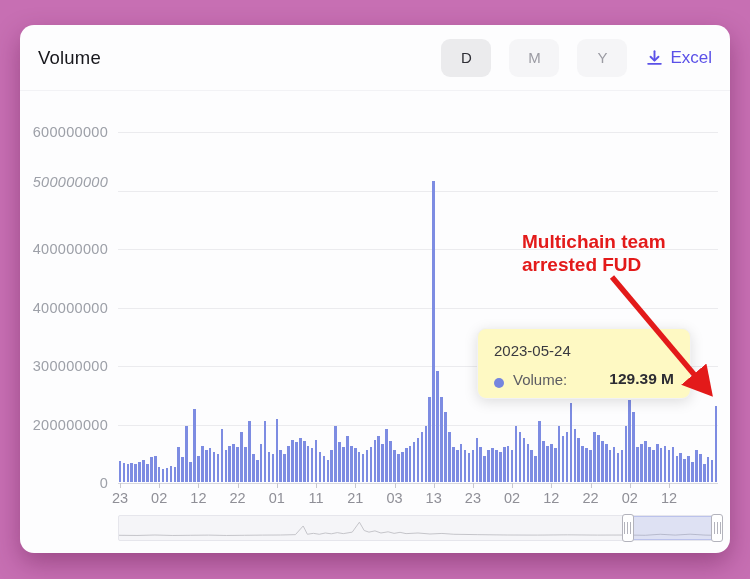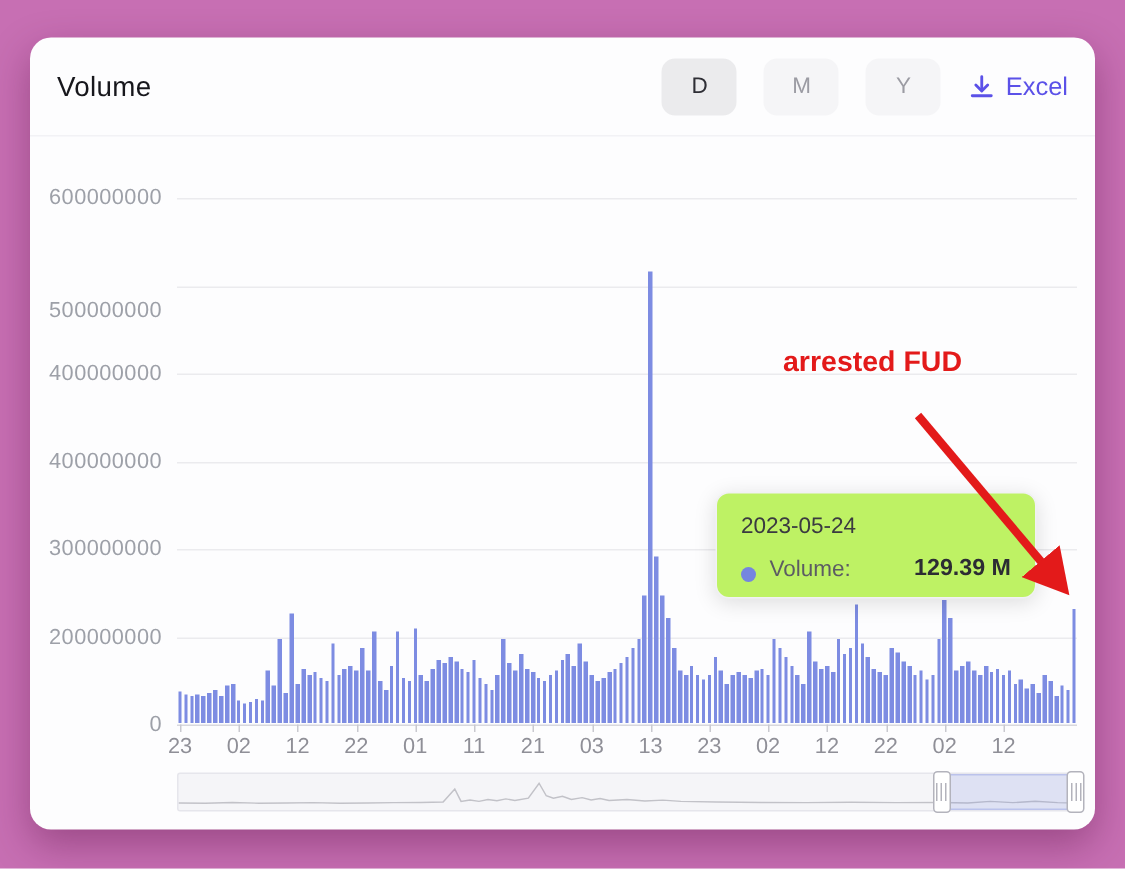--- a/index.html
+++ b/index.html
@@ -41,21 +41,21 @@
     letter-spacing:.3px;
   }
   .xlab{
     position:absolute;width:34px;text-align:center;font-size:14.5px;color:#8f8f97;
   }
   .xtick{position:absolute;width:1px;height:5px;background:#c9c9cf;}
   .bar{position:absolute;background:#7d8ce2;}
   
   .tooltip{
     position:absolute;left:457px;top:303px;width:214px;height:71px;
-    background:#bef264;border:1px solid #f1f1f3;border-radius:9px;
+    background:#fef9c3;border:1px solid #f1f1f3;border-radius:9px;
     box-shadow:0 3px 14px rgba(0,0,0,.13);
     padding:13px 16px;box-sizing:border-box;z-index:5;
   }
   .tt-date{font-size:15px;color:#3a3a40;}
   .tt-row{display:flex;align-items:flex-end;margin-top:11px;}
   .tt-dot{width:10px;height:10px;border-radius:50%;background:#7585df;}
   .tt-label{font-size:15px;color:#5c5c63;margin-left:9px;}
   .tt-value{margin-left:auto;font-size:15.5px;color:#2c2c33;font-weight:600;}
   
   .annotation{
@@ -112,21 +112,21 @@
   <div class="ylab" style="left: 0px; top: 384px;">0</div>
       <div class="gridline" style="left: 98px; width: 600px; top: 333.5px;"></div>
       <div class="ylab" style="left: 0px; top: 325.5px;">200000000</div>
       <div class="gridline" style="left: 98px; width: 600px; top: 275px;"></div>
       <div class="ylab" style="left: 0px; top: 267px;">300000000</div>
       <div class="gridline" style="left: 98px; width: 600px; top: 216.5px;"></div>
       <div class="ylab" style="left: 0px; top: 208.5px;">400000000</div>
       <div class="gridline" style="left: 98px; width: 600px; top: 158px;"></div>
       <div class="ylab" style="left: 0px; top: 150px;">400000000</div>
       <div class="gridline" style="left: 98px; width: 600px; top: 99.5px;"></div>
-      <div class="ylab" style="left: 0px; top: 108px;">500000000</div>
+      <div class="ylab" style="left: 0px; top: 83px; font-style: italic;">500000000</div>
       <div class="gridline" style="left: 98px; width: 600px; top: 41px;"></div>
       <div class="ylab" style="left: 0px; top: 33px;">600000000</div>
       <div class="axisline" style="left: 98px; width: 600px; top: 392px;"></div>
       <div class="bar" style="left: 98.66px; width: 2.6px; top: 369.94px; height: 21.06px; background: rgb(125, 140, 226);"></div>
       <div class="bar" style="left: 102.58px; width: 2.6px; top: 371.69px; height: 19.3px; background: rgb(125, 140, 226);"></div>
       <div class="bar" style="left: 106.5px; width: 2.6px; top: 373.45px; height: 17.55px; background: rgb(125, 140, 226);"></div>
       <div class="bar" style="left: 110.43px; width: 2.6px; top: 372.28px; height: 18.72px; background: rgb(125, 140, 226);"></div>
       <div class="bar" style="left: 114.35px; width: 2.6px; top: 373.45px; height: 17.55px; background: rgb(125, 140, 226);"></div>
       <div class="bar" style="left: 118.27px; width: 2.6px; top: 371.11px; height: 19.89px; background: rgb(125, 140, 226);"></div>
       <div class="bar" style="left: 122.19px; width: 2.6px; top: 368.77px; height: 22.23px; background: rgb(125, 140, 226);"></div>
@@ -311,20 +311,21 @@
   <div class="tooltip">
     <div class="tt-date">2023-05-24</div>
     <div class="tt-row">
       <span class="tt-dot"></span>
       <span class="tt-label">Volume:</span>
       <span class="tt-value">129.39 M</span>
     </div>
   </div>
 
   <div class="annotation">
+    <div>Multichain team</div>
     <div>arrested FUD</div>
   </div>
 
   <svg class="arrow-svg" viewBox="0 0 710 528">
     <defs>
       <marker id="ah" markerWidth="6" markerHeight="6" refX="2.6" refY="3" orient="auto">
         <path d="M0,0 L5.4,3 L0,6 Z" fill="#e31a1a"></path>
       </marker>
     </defs>
     <line x1="592" y1="252" x2="683" y2="360" stroke="#e31a1a" stroke-width="5.5" marker-end="url(#ah)"></line>

